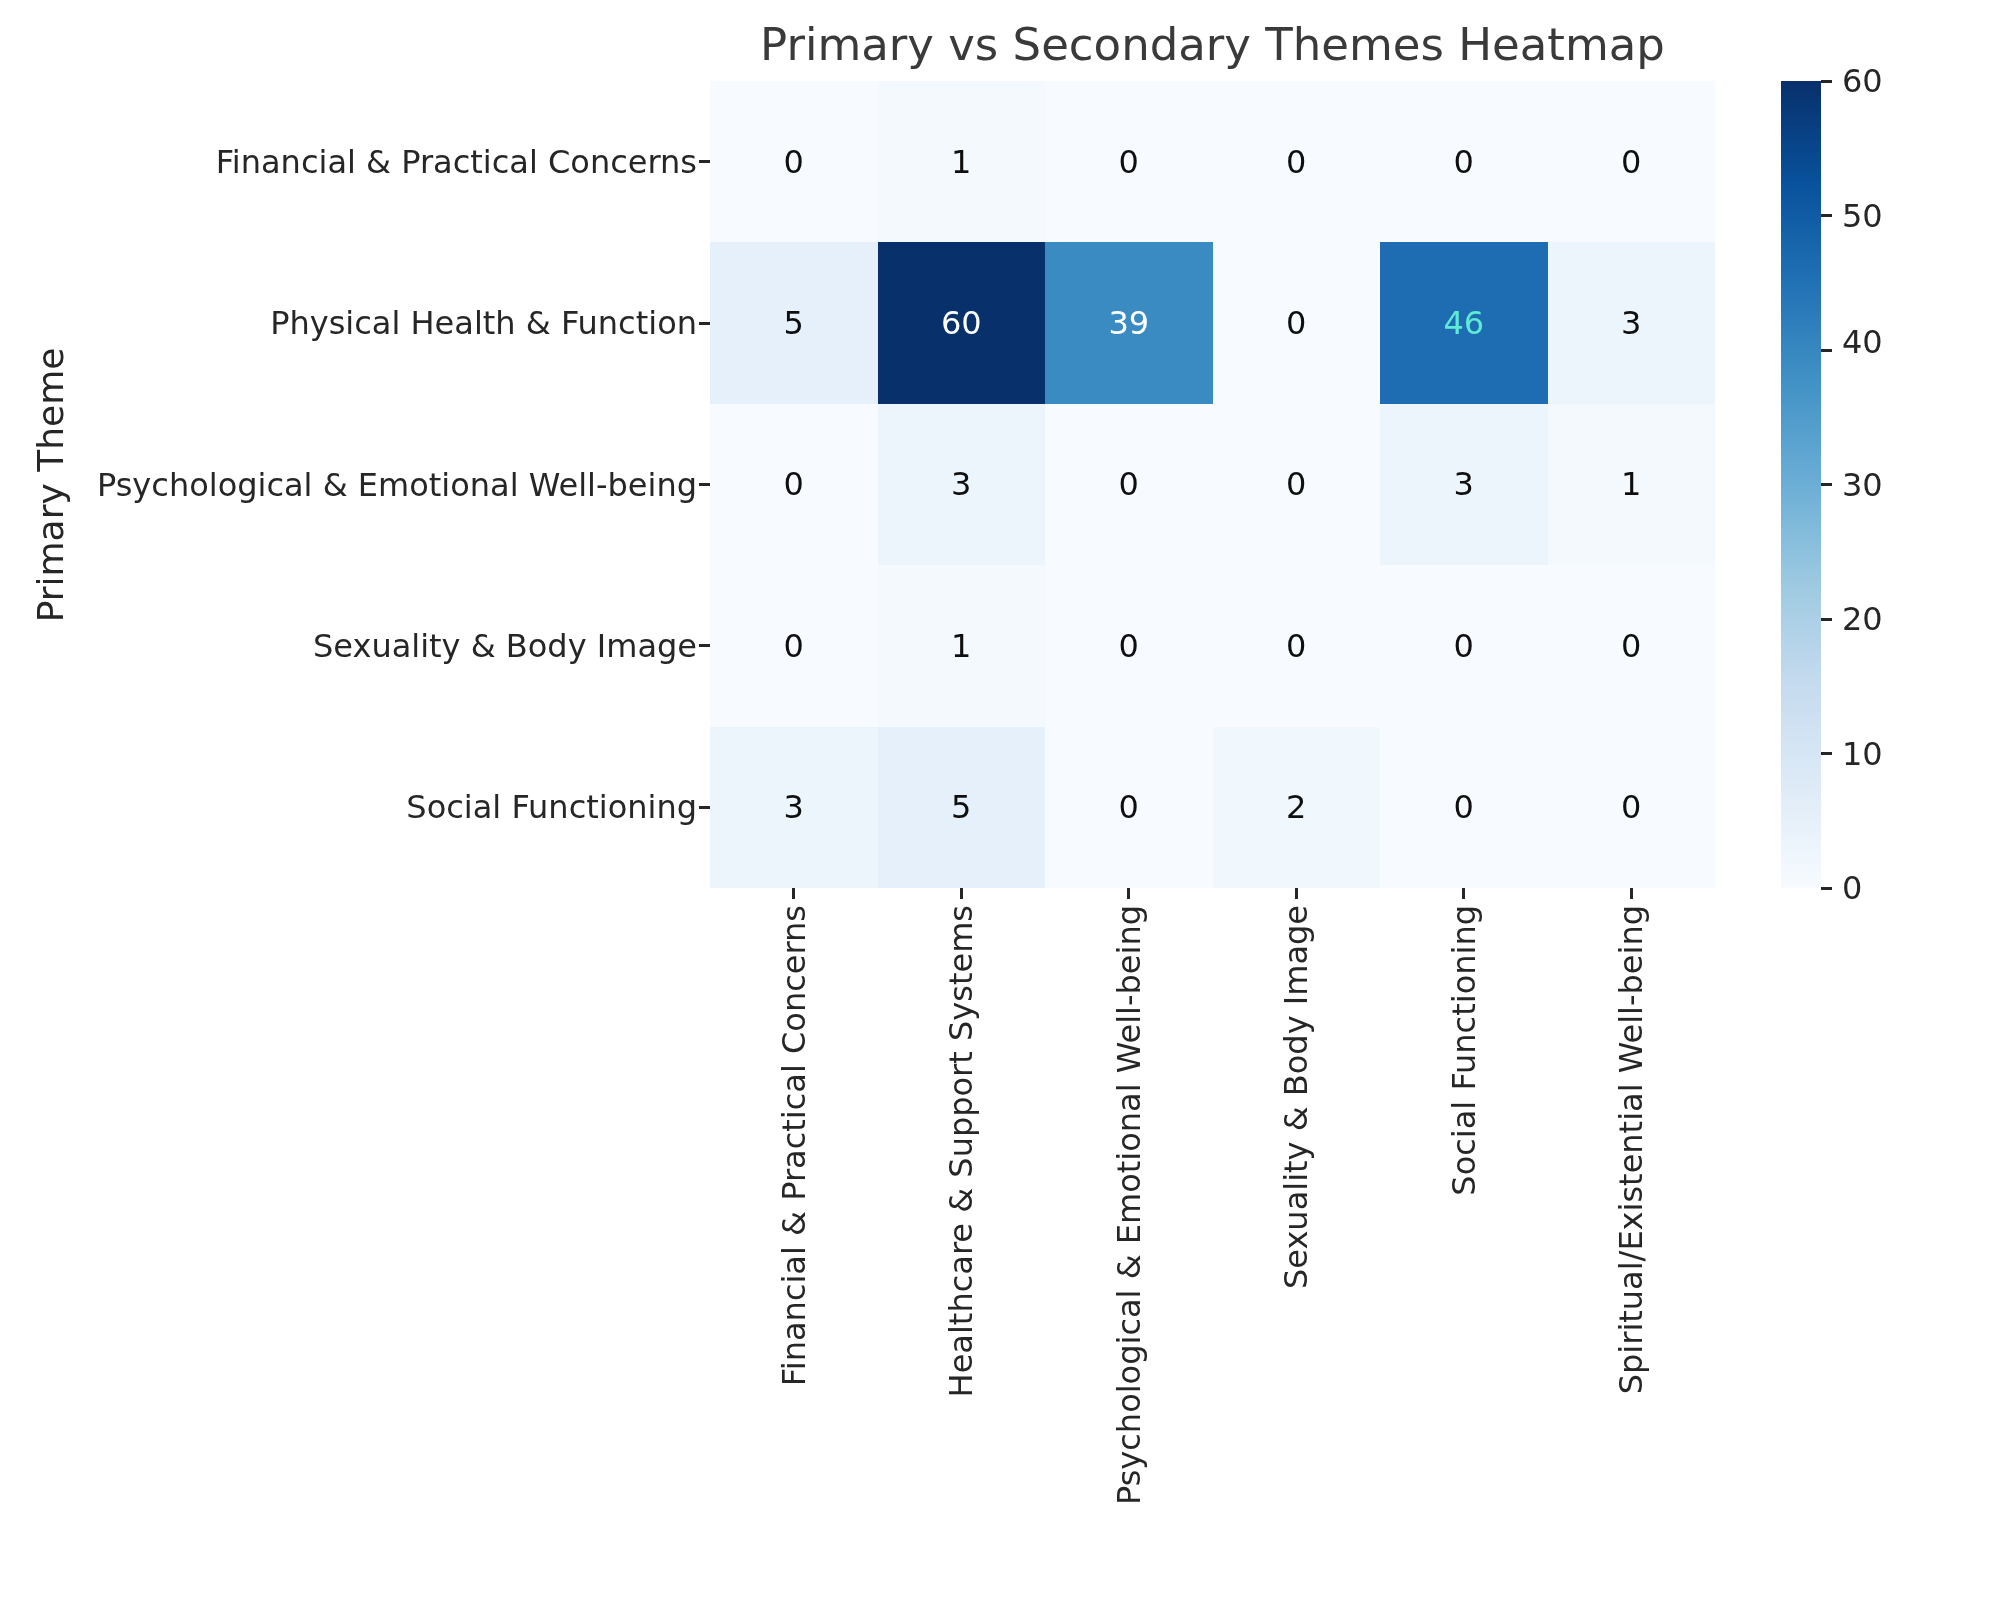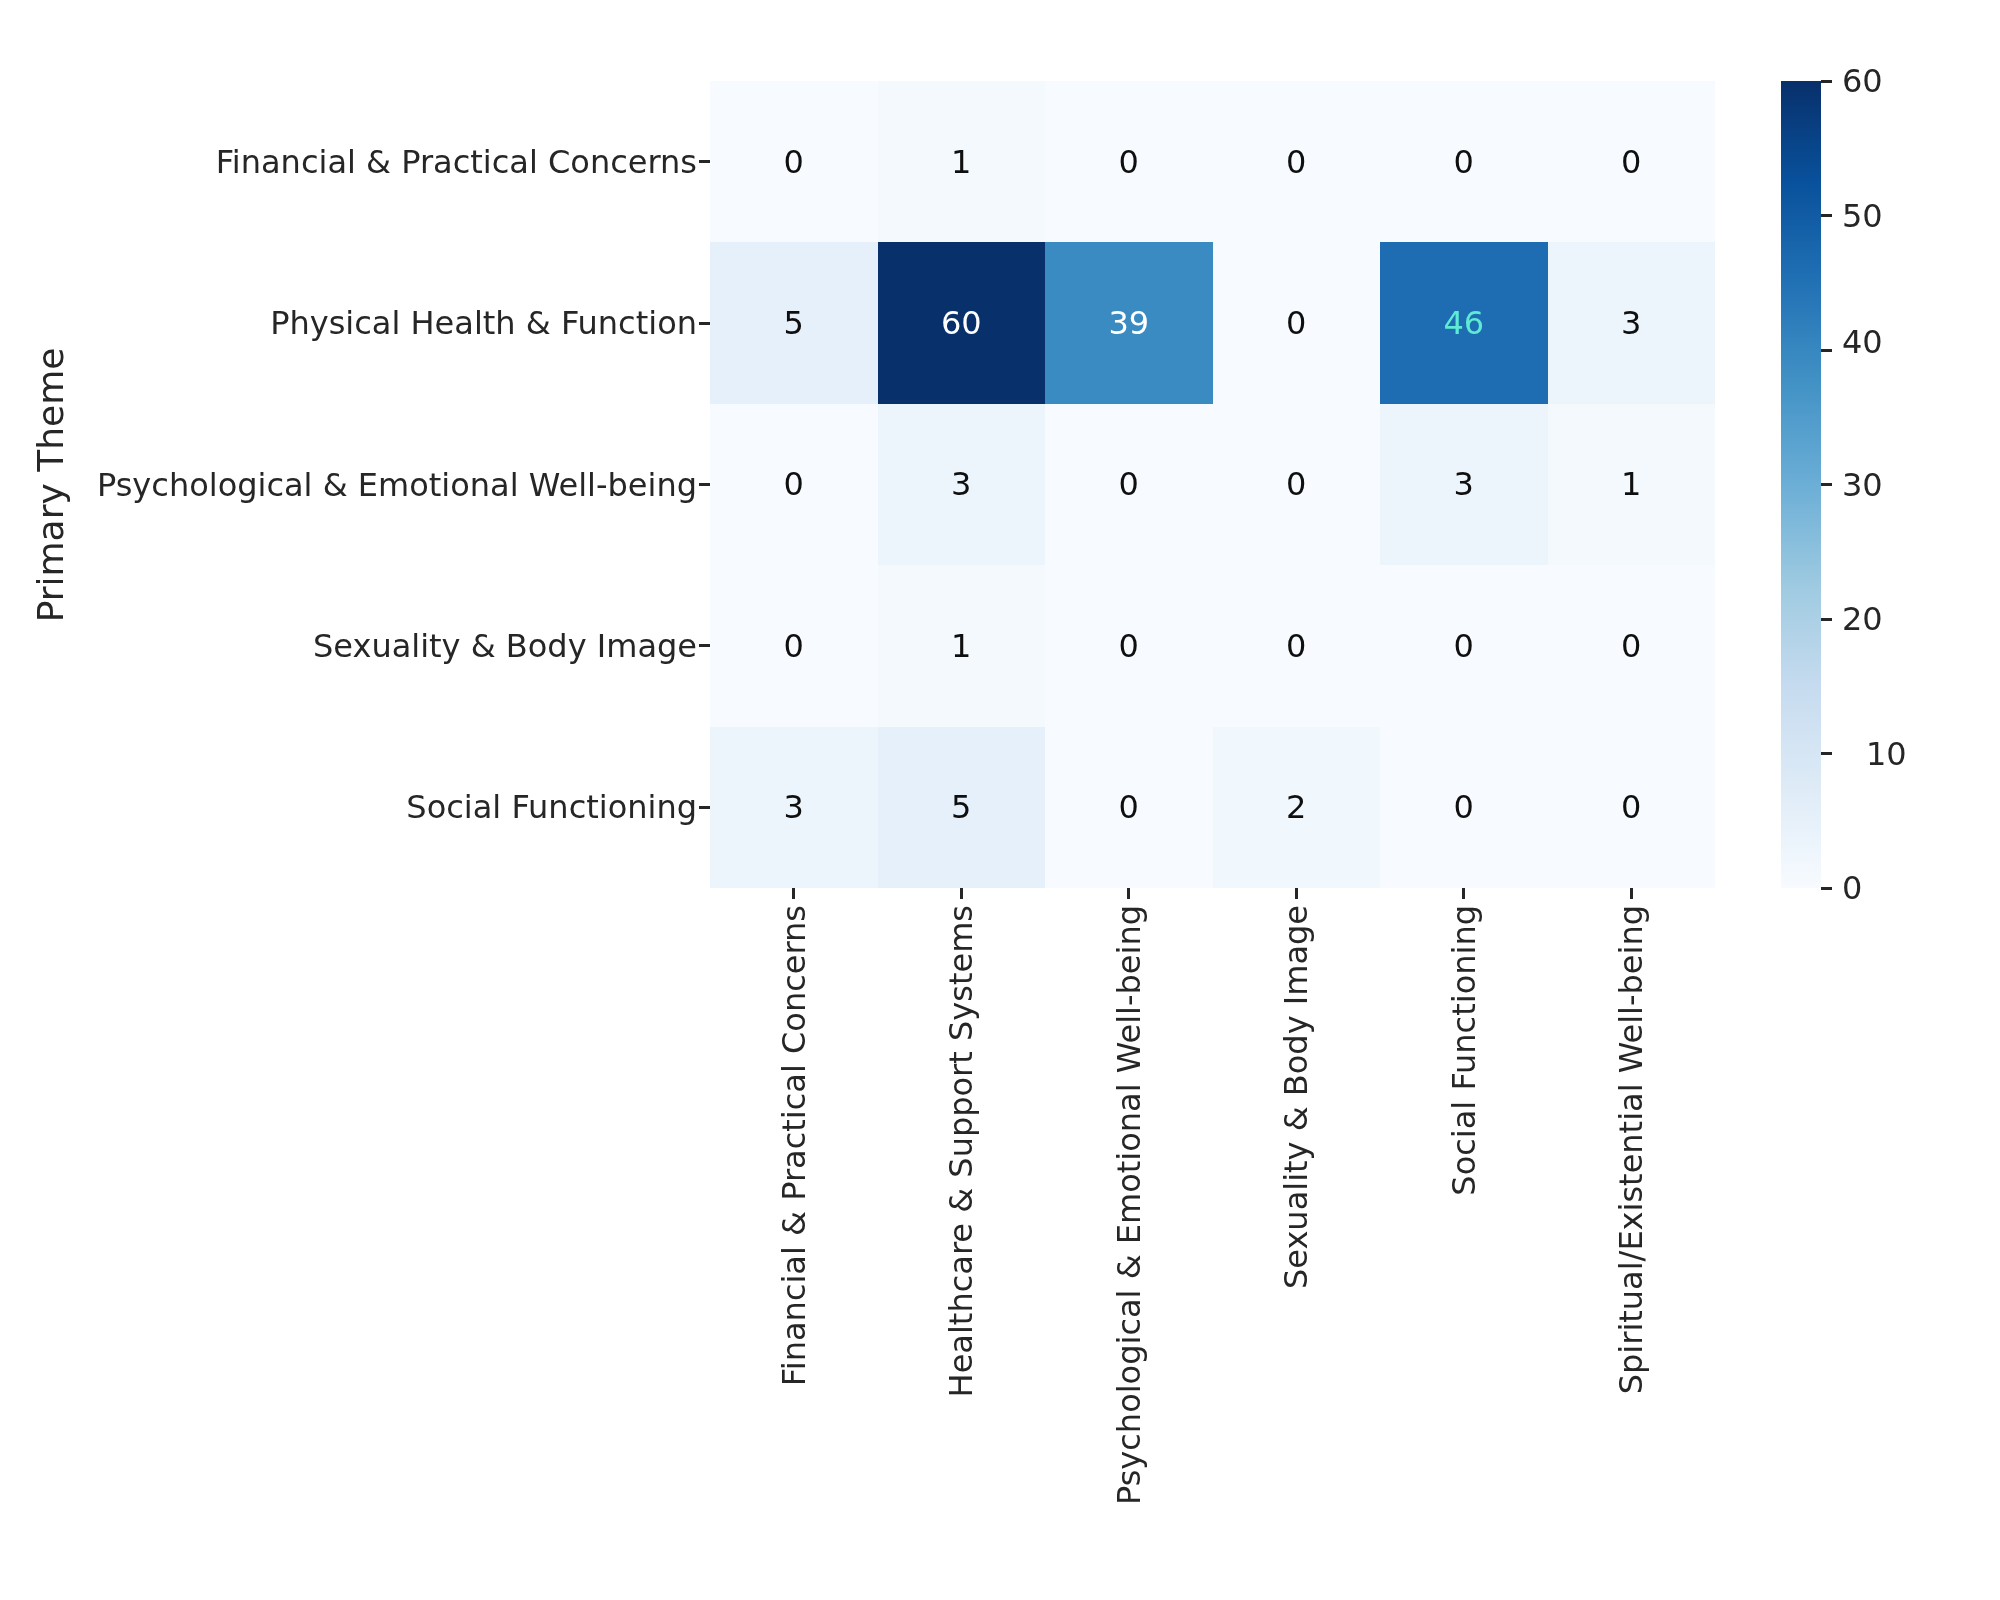--- a/index.html
+++ b/index.html
@@ -100,20 +100,21 @@
     text-align: center;
     font-size: 36px;
     color: #262626;
     white-space: nowrap;
   }
 </style>
 </head>
 <body>
 
 <div id="figure">
+  <div id="chart-title">Primary vs Secondary Themes Heatmap</div>
   <div id="y-axis-title">Primary Theme</div>
   <div id="plot">
       <div class="cell" style="background: rgb(247, 251, 255);">
         <span style="color: rgb(15, 15, 15);">0</span>
       </div>
       <div class="cell" style="background: rgb(244, 249, 254);">
         <span style="color: rgb(15, 15, 15);">1</span>
       </div>
       <div class="cell" style="background: rgb(247, 251, 255);">
         <span style="color: rgb(15, 15, 15);">0</span>
@@ -224,21 +225,21 @@
       <div class="xtick-label" style="left: 1447.75px;">Social Functioning</div>
       <div class="tick-mark x" style="left: 1462.25px;"></div>
       <div class="xtick-label" style="left: 1615.25px;">Spiritual/Existential Well-being</div>
       <div class="tick-mark x" style="left: 1629.75px;"></div>
     </div>
   <div id="colorbar" style="background: linear-gradient(to top, rgb(247, 251, 255) 0%, rgb(222, 235, 247) 12.5%, rgb(198, 219, 239) 25%, rgb(158, 202, 225) 37.5%, rgb(107, 174, 214) 50%, rgb(66, 146, 198) 62.5%, rgb(33, 113, 181) 75%, rgb(8, 81, 156) 87.5%, rgb(8, 48, 107) 100%);"></div>
   <div id="cbar-ticks">
       <div class="tick-mark c" style="top: 886.5px;"></div>
       <div class="cbar-label" style="top: 888px;">0</div>
       <div class="tick-mark c" style="top: 752px;"></div>
-      <div class="cbar-label" style="top: 753.5px; margin-left: 24px;">10</div>
+      <div class="cbar-label" style="top: 753.5px;">10</div>
       <div class="tick-mark c" style="top: 617.5px;"></div>
       <div class="cbar-label" style="top: 619px;">20</div>
       <div class="tick-mark c" style="top: 483px;"></div>
       <div class="cbar-label" style="top: 484.5px;">30</div>
       <div class="tick-mark c" style="top: 348.5px;"></div>
       <div class="cbar-label" style="top: 342px;">40</div>
       <div class="tick-mark c" style="top: 214px;"></div>
       <div class="cbar-label" style="top: 215.5px;">50</div>
       <div class="tick-mark c" style="top: 79.5px;"></div>
       <div class="cbar-label" style="top: 81px;">60</div>

